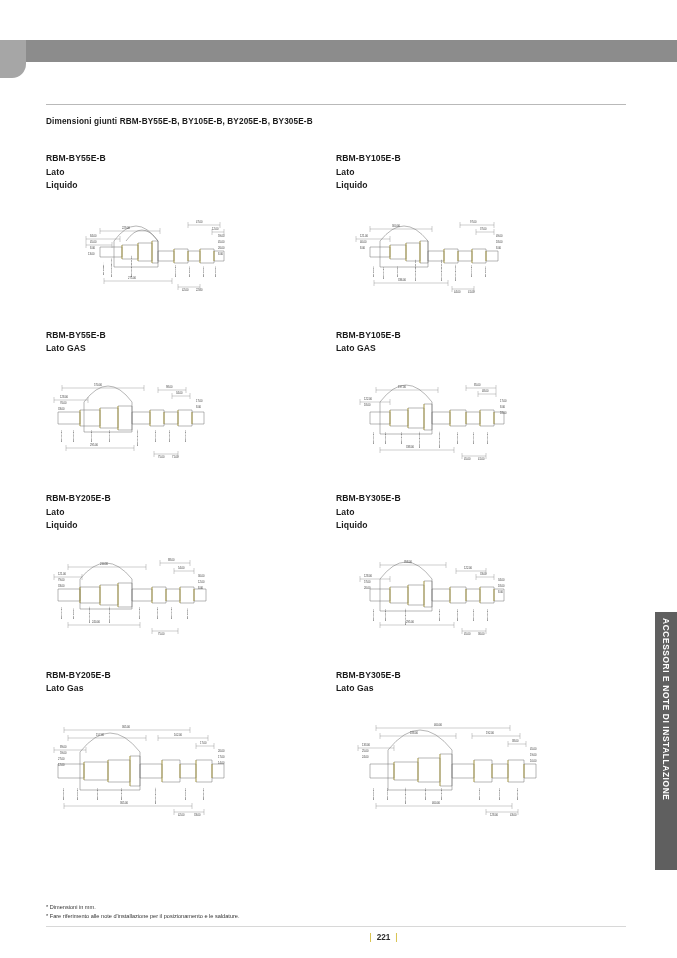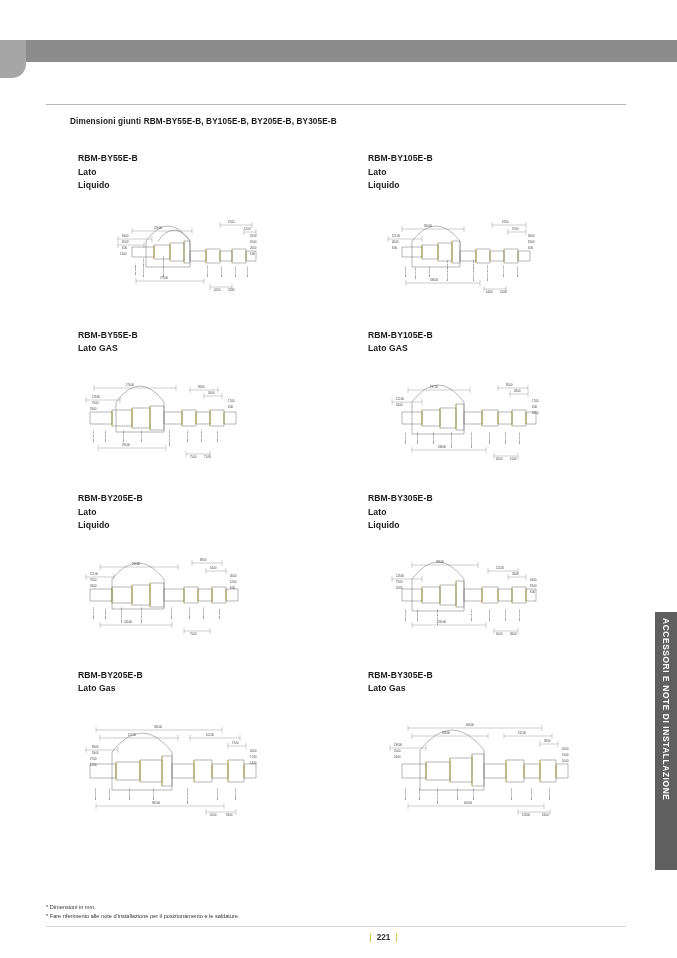--- a/index.html
+++ b/index.html
@@ -72,28 +72,26 @@
     border: 0;
     border-top: 1px solid #b9b9b9;
     margin: 0 0 12px 0;
   }
   .section-title {
     font-size: 8.2px;
     font-weight: bold;
     color: #1a1a1a;
     letter-spacing: 0.15px;
     margin-bottom: 26px;
-    margin-left: 24px;
   }
 
   .grid {
     display: flex;
     flex-wrap: wrap;
     width: 580px;
-    margin-left: 32px;
   }
   .cell {
     width: 290px;
     box-sizing: border-box;
   }
   .cell-heading {
     font-size: 8.6px;
     font-weight: bold;
     color: #1a1a1a;
     line-height: 13.6px;

